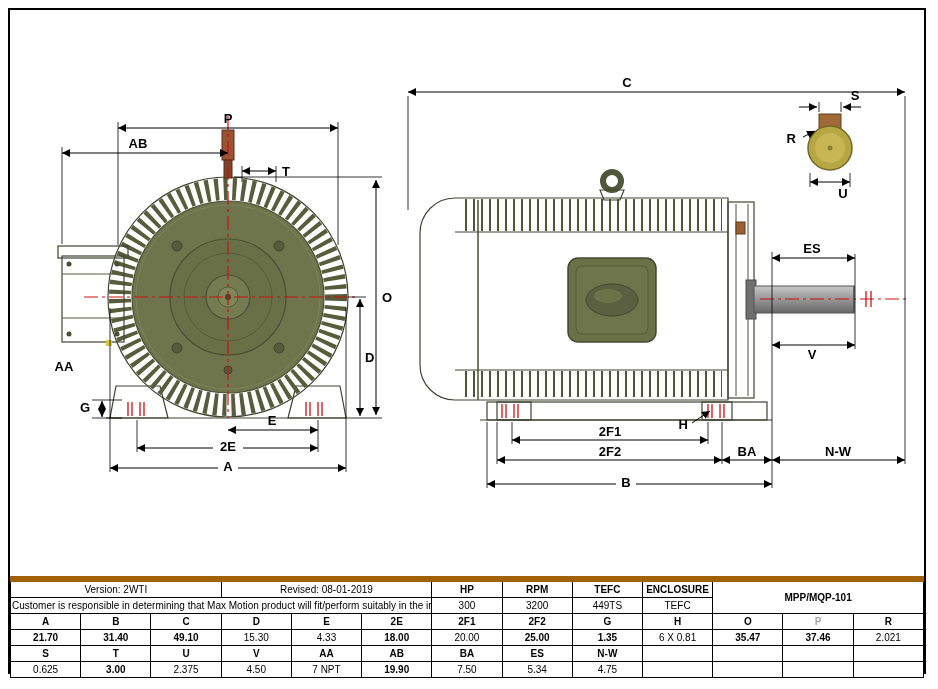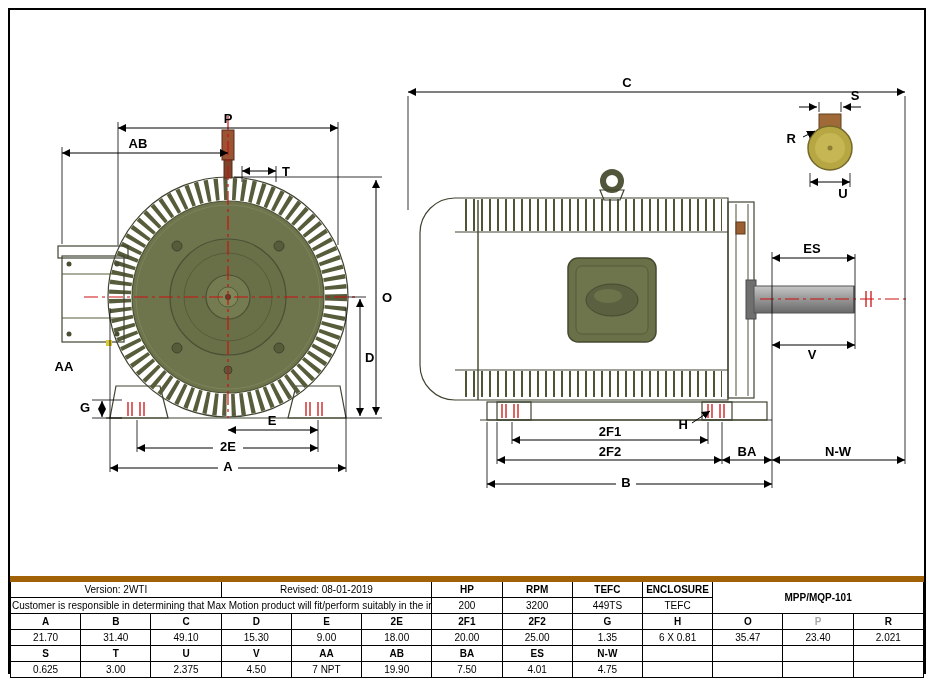--- a/index.html
+++ b/index.html
@@ -15,21 +15,21 @@
   .lbl.start{text-anchor:start;} .lbl.end{text-anchor:end;}
   .oline{stroke:#3f4430;stroke-width:1.2;fill:none;}
   
   table.spec{width:100%;border-collapse:collapse;table-layout:fixed;border-top:6px solid #a16207;}
   table.spec td{border:1px solid #000;height:15px;padding:0 1px;text-align:center;vertical-align:middle;
     font-size:10px;line-height:1;overflow:hidden;white-space:nowrap;color:#000;background:#fff;}
   td.hd{background:#000;color:#fff;font-weight:bold;font-size:9.5px;margin-top:45px;}
   td.hd.dimtxt{color:#a8a8a8;}
   td.disc{font-size:6.3px;color:#222;}
   td.model{font-weight:bold;font-size:12.5px;}
-  td.b{font-weight:normal;}
+  td.b{font-weight:bold;}
 </style>
 </head>
 <body>
 
 <div class="frame">
 
 <svg viewBox="0 0 914 566" width="914" height="566">
   <defs>
     <marker id="ar" viewBox="0 0 10 10" refX="10" refY="5" markerWidth="8" markerHeight="8" orient="auto-start-reverse">
       <path d="M0,0 L10,5 L0,10 z" fill="#000"></path>
@@ -268,21 +268,21 @@
     <td colspan="3">Version: 2WTI</td>
     <td colspan="3">Revised: 08-01-2019</td>
     <td class="hd">HP</td>
     <td class="hd">RPM</td>
     <td class="hd">TEFC</td>
     <td class="hd">ENCLOSURE</td>
     <td colspan="3" rowspan="2" class="model">MPP/MQP-101</td>
   </tr>
   <tr>
     <td colspan="6" class="disc">Customer is responsible in determining that Max Motion product will fit/perform suitably in the intended application</td>
-    <td>200</td>
+    <td>300</td>
     <td>3200</td>
     <td>449TS</td>
     <td>TEFC</td>
   </tr>
   <tr>
     <td class="hd">A</td>
     <td class="hd">B</td>
     <td class="hd">C</td>
     <td class="hd">D</td>
     <td class="hd">E</td>
@@ -293,28 +293,28 @@
     <td class="hd">H</td>
     <td class="hd">O</td>
     <td class="hd dimtxt">P</td>
     <td class="hd">R</td>
   </tr>
   <tr>
     <td class="b">21.70</td>
     <td class="b">31.40</td>
     <td class="b">49.10</td>
     <td>15.30</td>
-    <td>9.00</td>
+    <td>4.33</td>
     <td class="b">18.00</td>
     <td>20.00</td>
     <td class="b">25.00</td>
     <td class="b">1.35</td>
     <td>6 X 0.81</td>
     <td class="b">35.47</td>
-    <td class="b">23.40</td>
+    <td class="b">37.46</td>
     <td>2.021</td>
   </tr>
   <tr>
     <td class="hd">S</td>
     <td class="hd">T</td>
     <td class="hd">U</td>
     <td class="hd">V</td>
     <td class="hd">AA</td>
     <td class="hd">AB</td>
     <td class="hd">BA</td>
@@ -326,21 +326,21 @@
     <td></td>
   </tr>
   <tr>
     <td>0.625</td>
     <td class="b">3.00</td>
     <td>2.375</td>
     <td>4.50</td>
     <td>7 NPT</td>
     <td class="b">19.90</td>
     <td>7.50</td>
-    <td>4.01</td>
+    <td>5.34</td>
     <td>4.75</td>
     <td></td>
     <td></td>
     <td></td>
     <td></td>
   </tr>
 </tbody>
     </table>
 
 </div>

